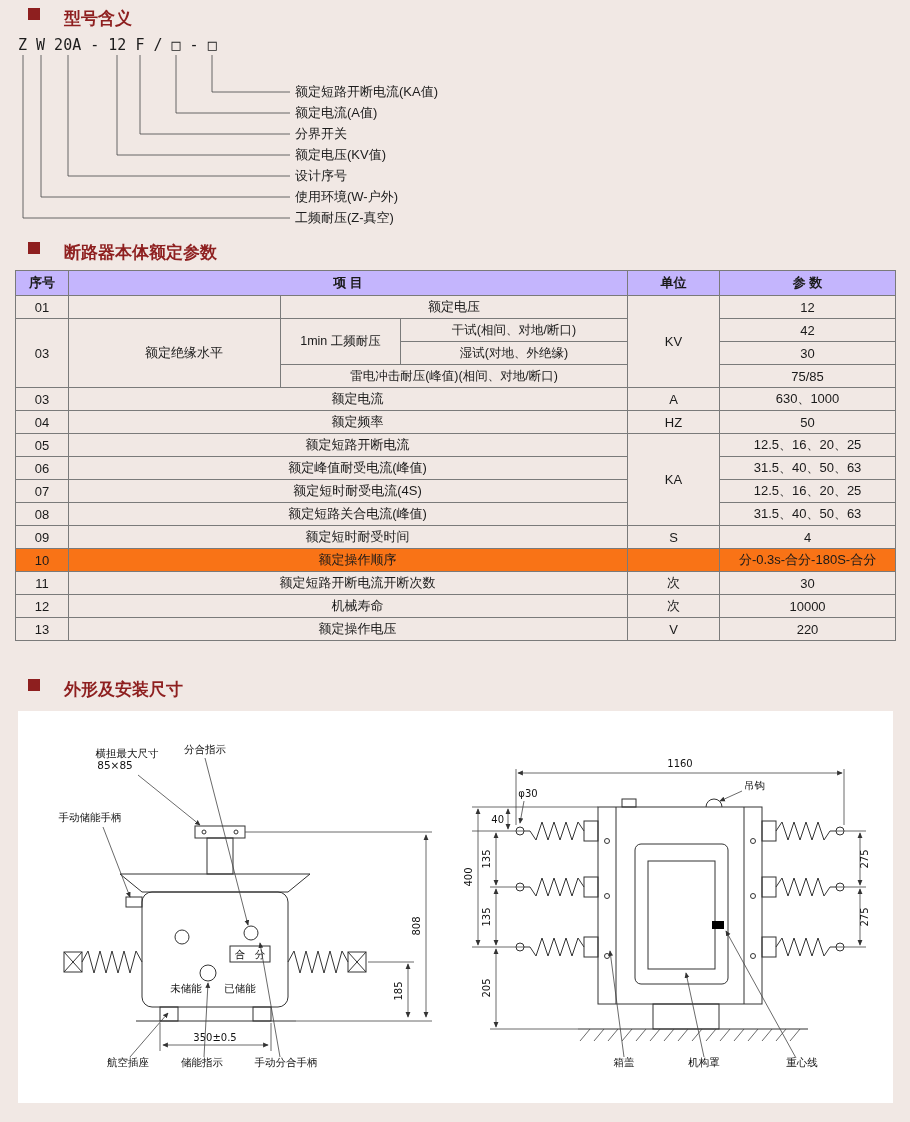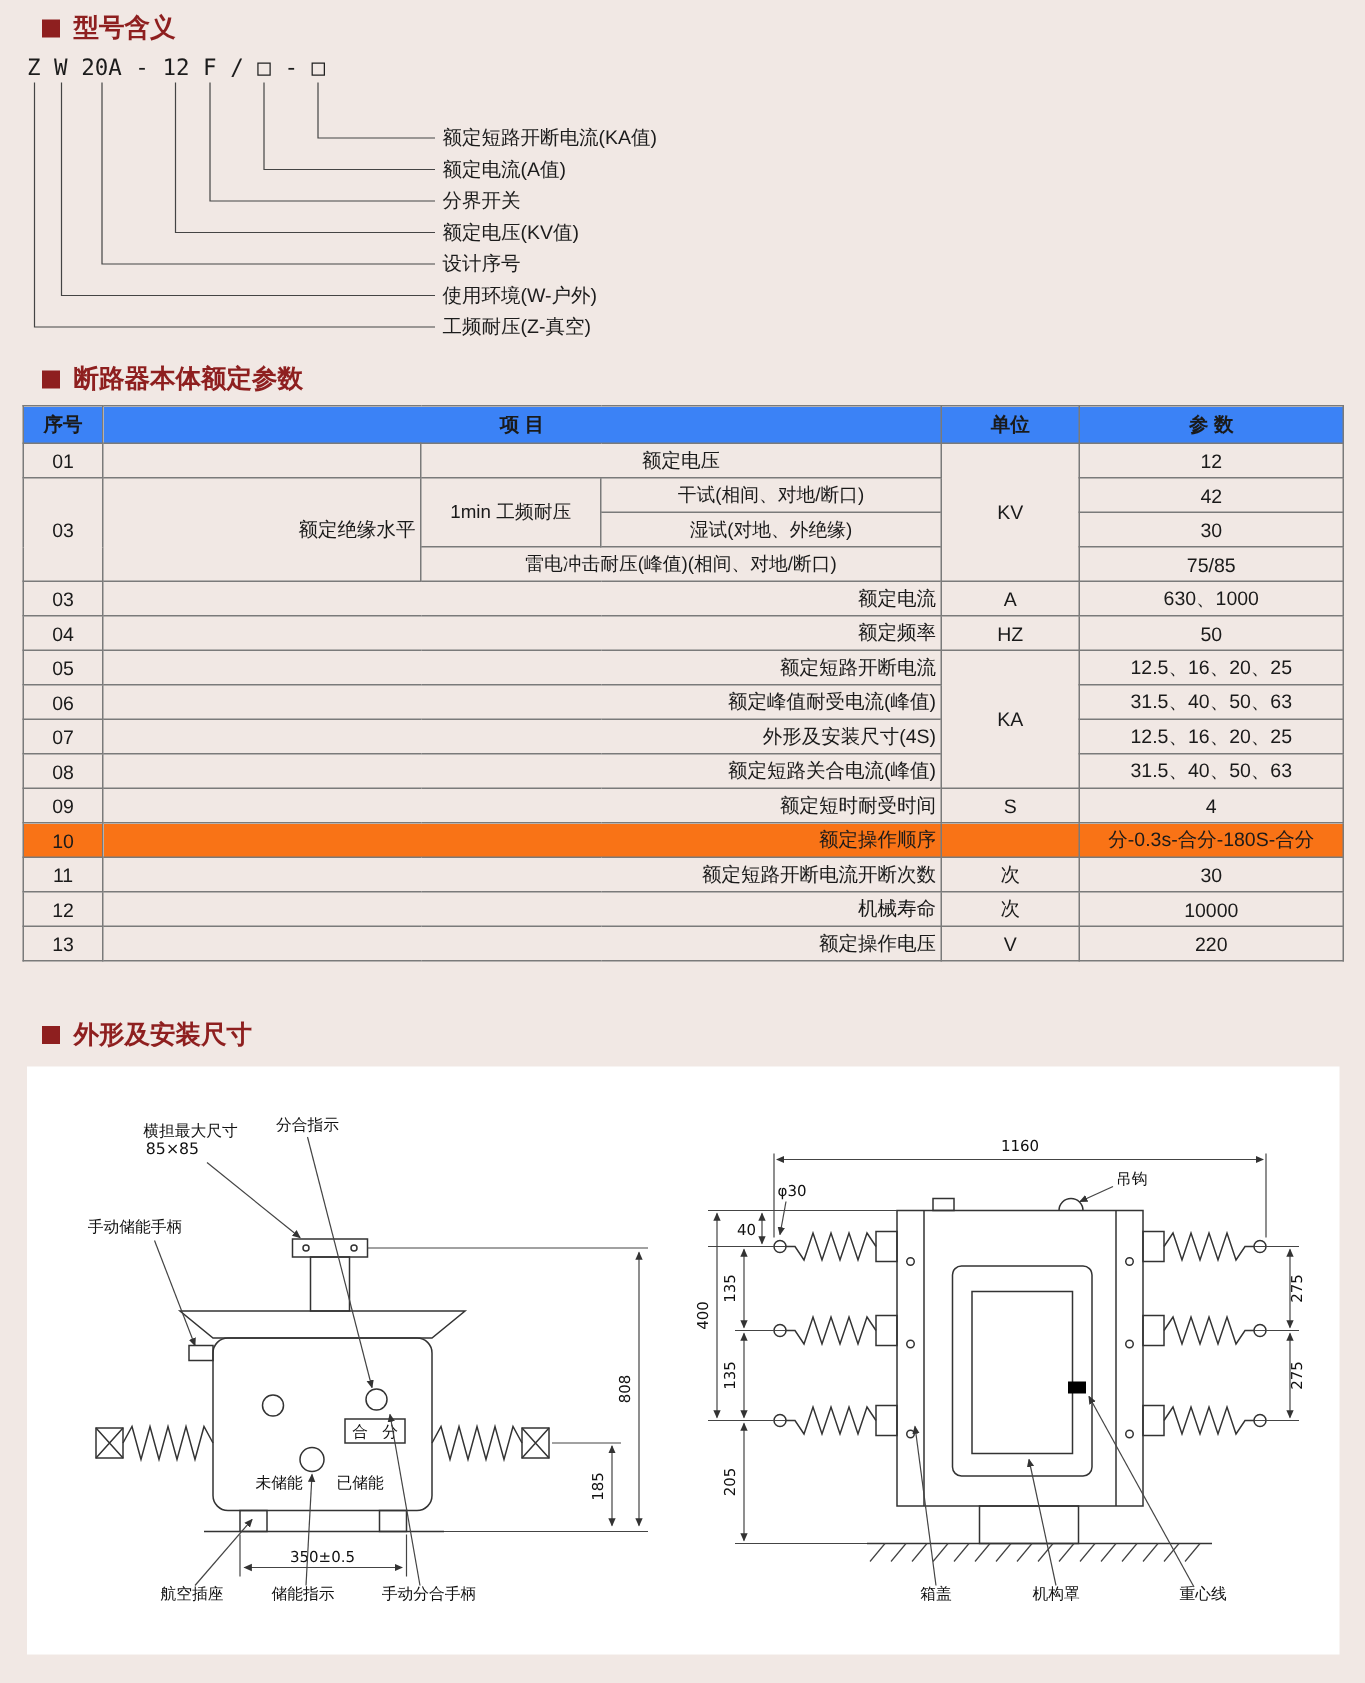--- a/index.html
+++ b/index.html
@@ -3,40 +3,40 @@
 <meta charset="utf-8">
 <style>
   *{box-sizing:border-box}
   html,body{margin:0;padding:0}
   body{
     width:910px;height:1122px;position:relative;
     background:#f1e8e4;color:#222;
     font-family:"Liberation Sans","DejaVu Sans",sans-serif;
   }
   .sec-title{
-    display:flex;align-items:center;gap:9px;
+    display:flex;gap:24px;
     margin:8px 0 0 28px;color:#8e1f1f;font-weight:bold;font-size:17px;line-height:22px;
   }
   .sec-title .bullet{width:12px;height:12px;background:#8e1f1f;display:inline-block;flex:0 0 auto}
   
   .model-wrap{position:relative;height:200px;margin-top:4px}
   .model-code{
     position:absolute;left:18px;top:2px;white-space:pre;
     font-family:"DejaVu Sans Mono",monospace;font-size:15px;color:#1c1c1c;
   }
   .model-lines{position:absolute;left:0;top:0}
   .model-label{position:absolute;left:295px;font-size:13px;line-height:16px;color:#1c1c1c;white-space:nowrap}
   
   table.params{border-collapse:collapse;table-layout:fixed;width:880px;margin:6px 0 0 15px;font-size:13px;color:#1a1a1a}
   .params td,.params th{
     border:1px solid #7a7a7a;height:23px;text-align:center;vertical-align:middle;
     padding:0 3px;overflow:hidden;white-space:nowrap;
   }
-  .params th{background:#3b82f6;font-weight:bold;height:25px}
-  .params td.l{text-align:right;padding-left:22px}
+  .params th{background:#c4b5fd;font-weight:bold;height:25px}
+  .params td.l{text-align:center;padding-left:22px}
   .params td.s{font-size:12.5px}
   .params tr.hl td{background:#f97316}
   
   .panel{width:875px;height:392px;background:#ffffff;margin:10px 0 0 18px;position:relative}
   .ln{stroke:#333;fill:none;stroke-width:1}
   .dim{stroke:#444;fill:none;stroke-width:.8}
   .panel svg text{font-family:"DejaVu Sans",sans-serif;fill:#111;font-size:10px}
   .panel svg text.cjk{font-size:10.5px}
 </style>
 </head>
@@ -128,21 +128,21 @@
     <td rowspan="4">KA</td>
     <td>12.5、16、20、25</td>
   </tr>
   <tr>
     <td>06</td>
     <td colspan="3" class="l">额定峰值耐受电流(峰值)</td>
     <td>31.5、40、50、63</td>
   </tr>
   <tr>
     <td>07</td>
-    <td colspan="3" class="l">外形及安装尺寸(4S)</td>
+    <td colspan="3" class="l">额定短时耐受电流(4S)</td>
     <td>12.5、16、20、25</td>
   </tr>
   <tr>
     <td>08</td>
     <td colspan="3" class="l">额定短路关合电流(峰值)</td>
     <td>31.5、40、50、63</td>
   </tr>
   <tr>
     <td>09</td>
     <td colspan="3" class="l">额定短时耐受时间</td>

